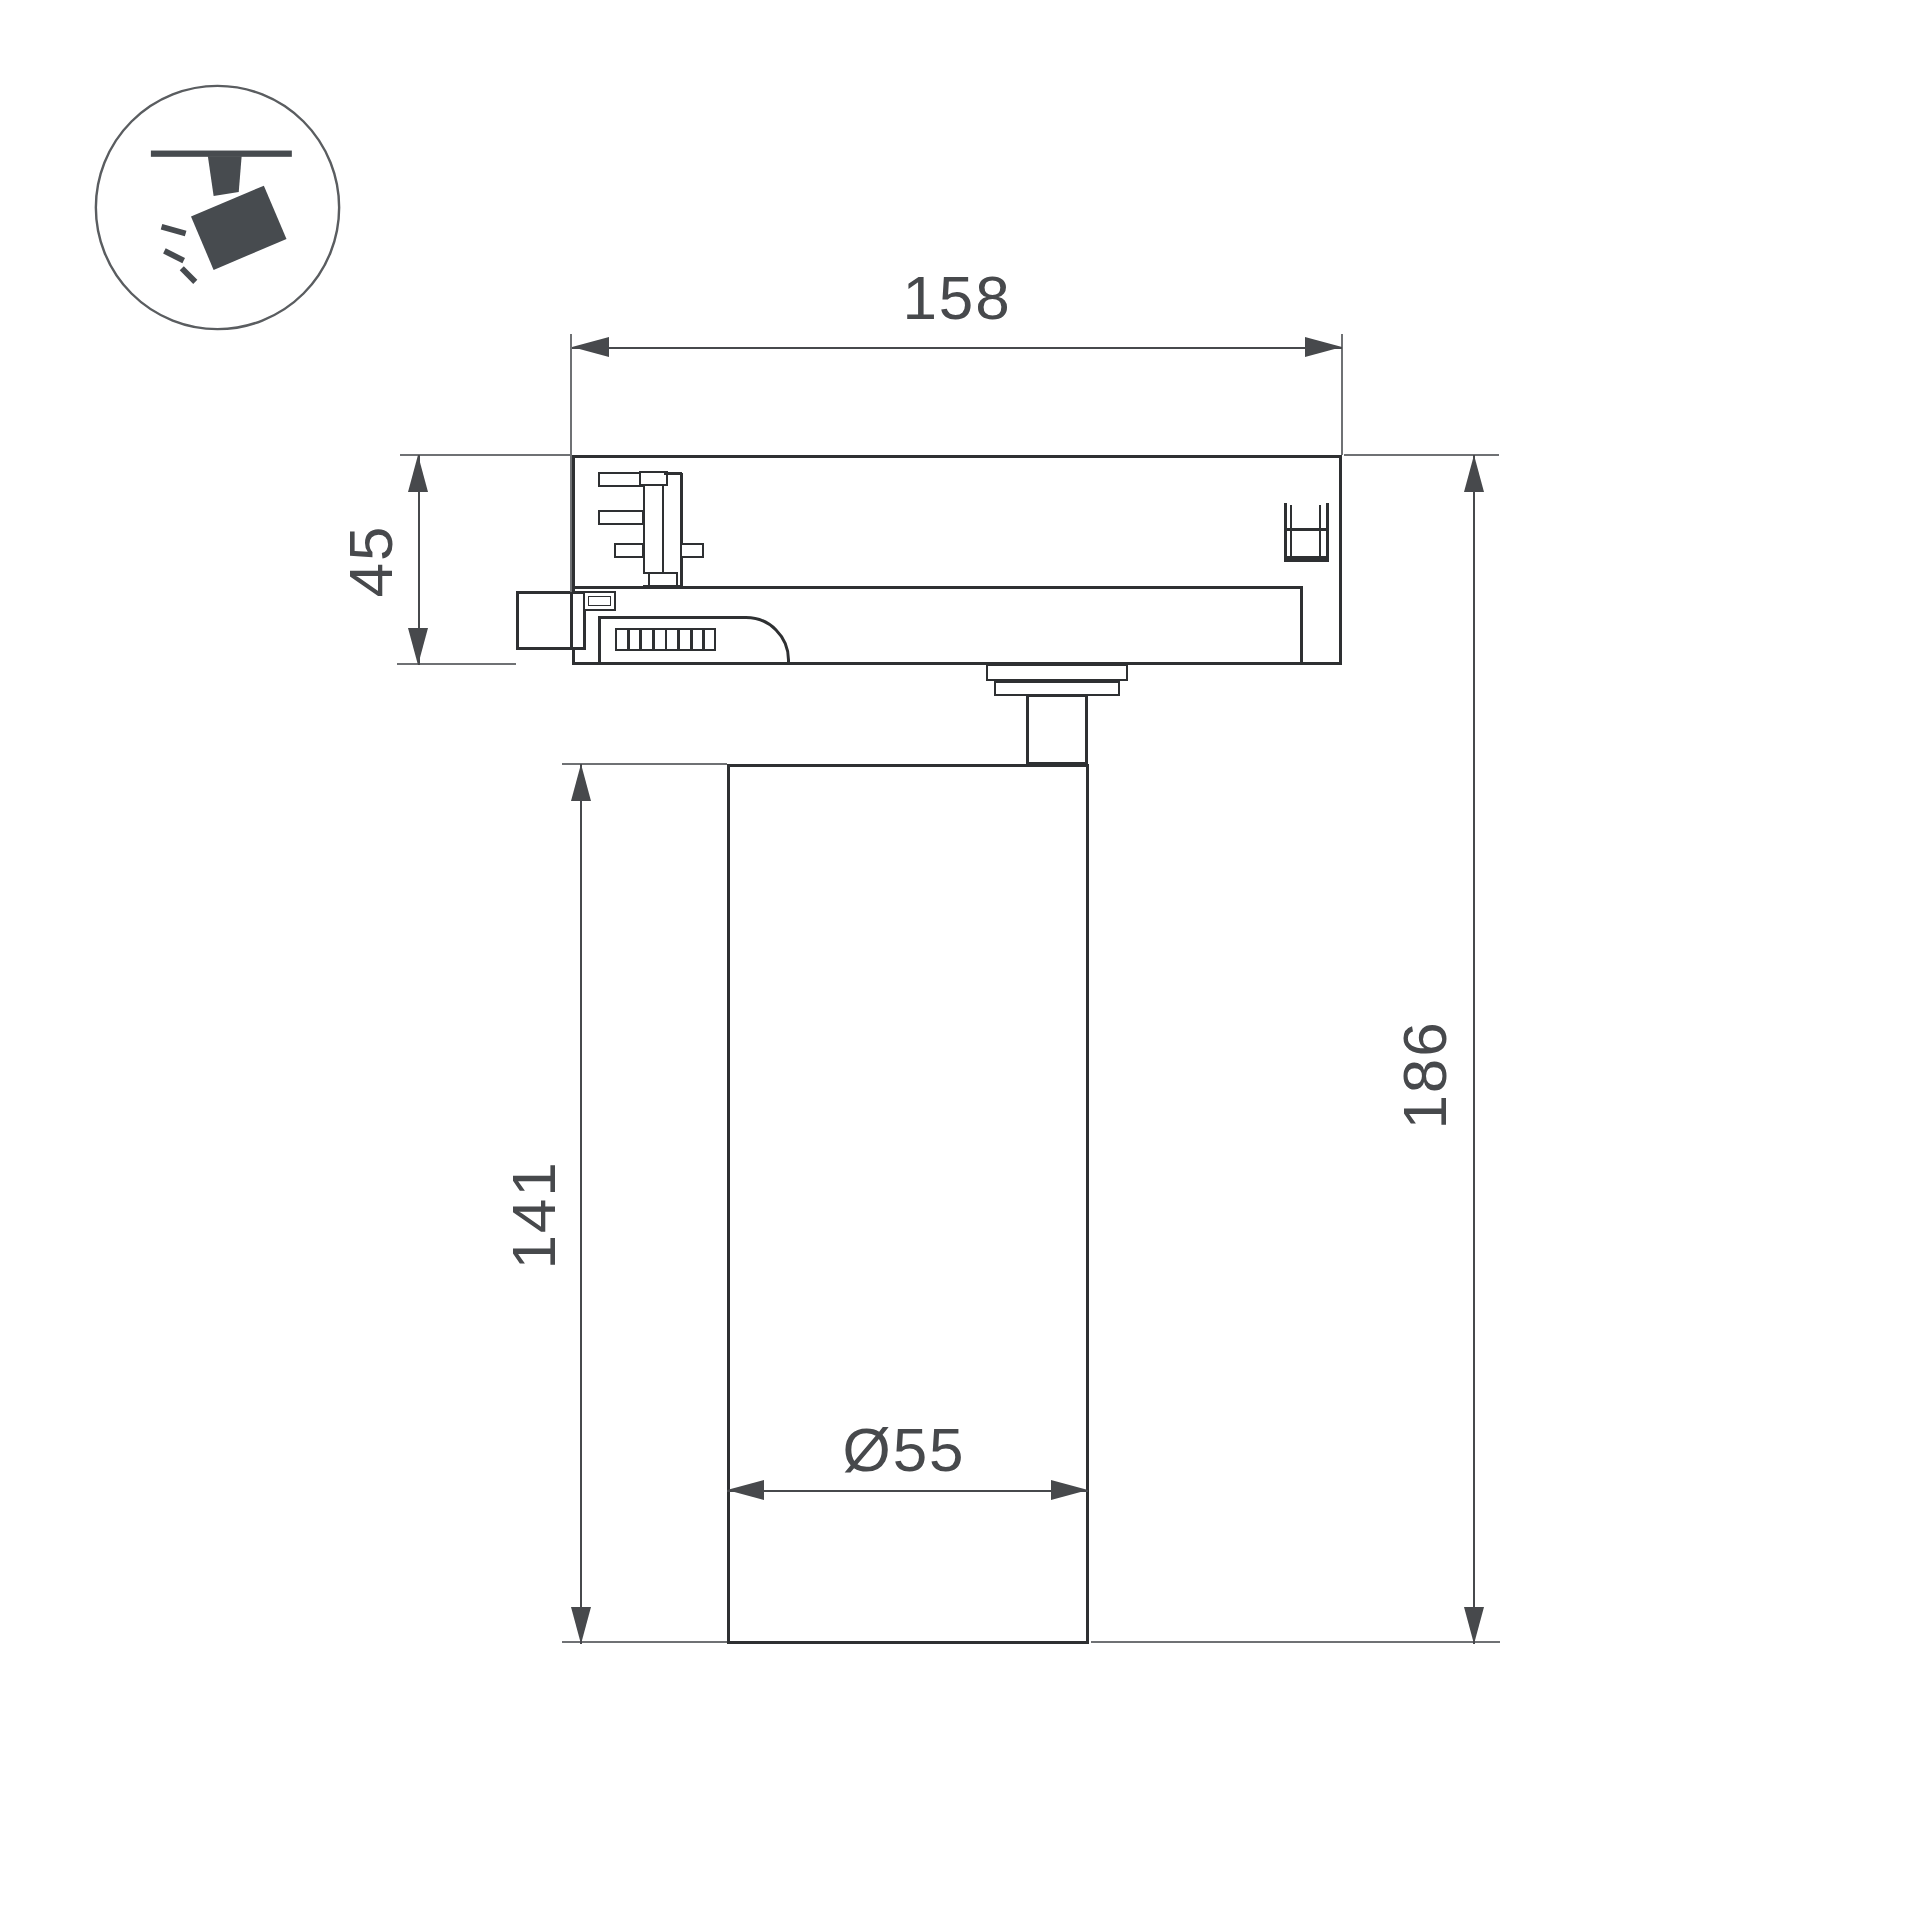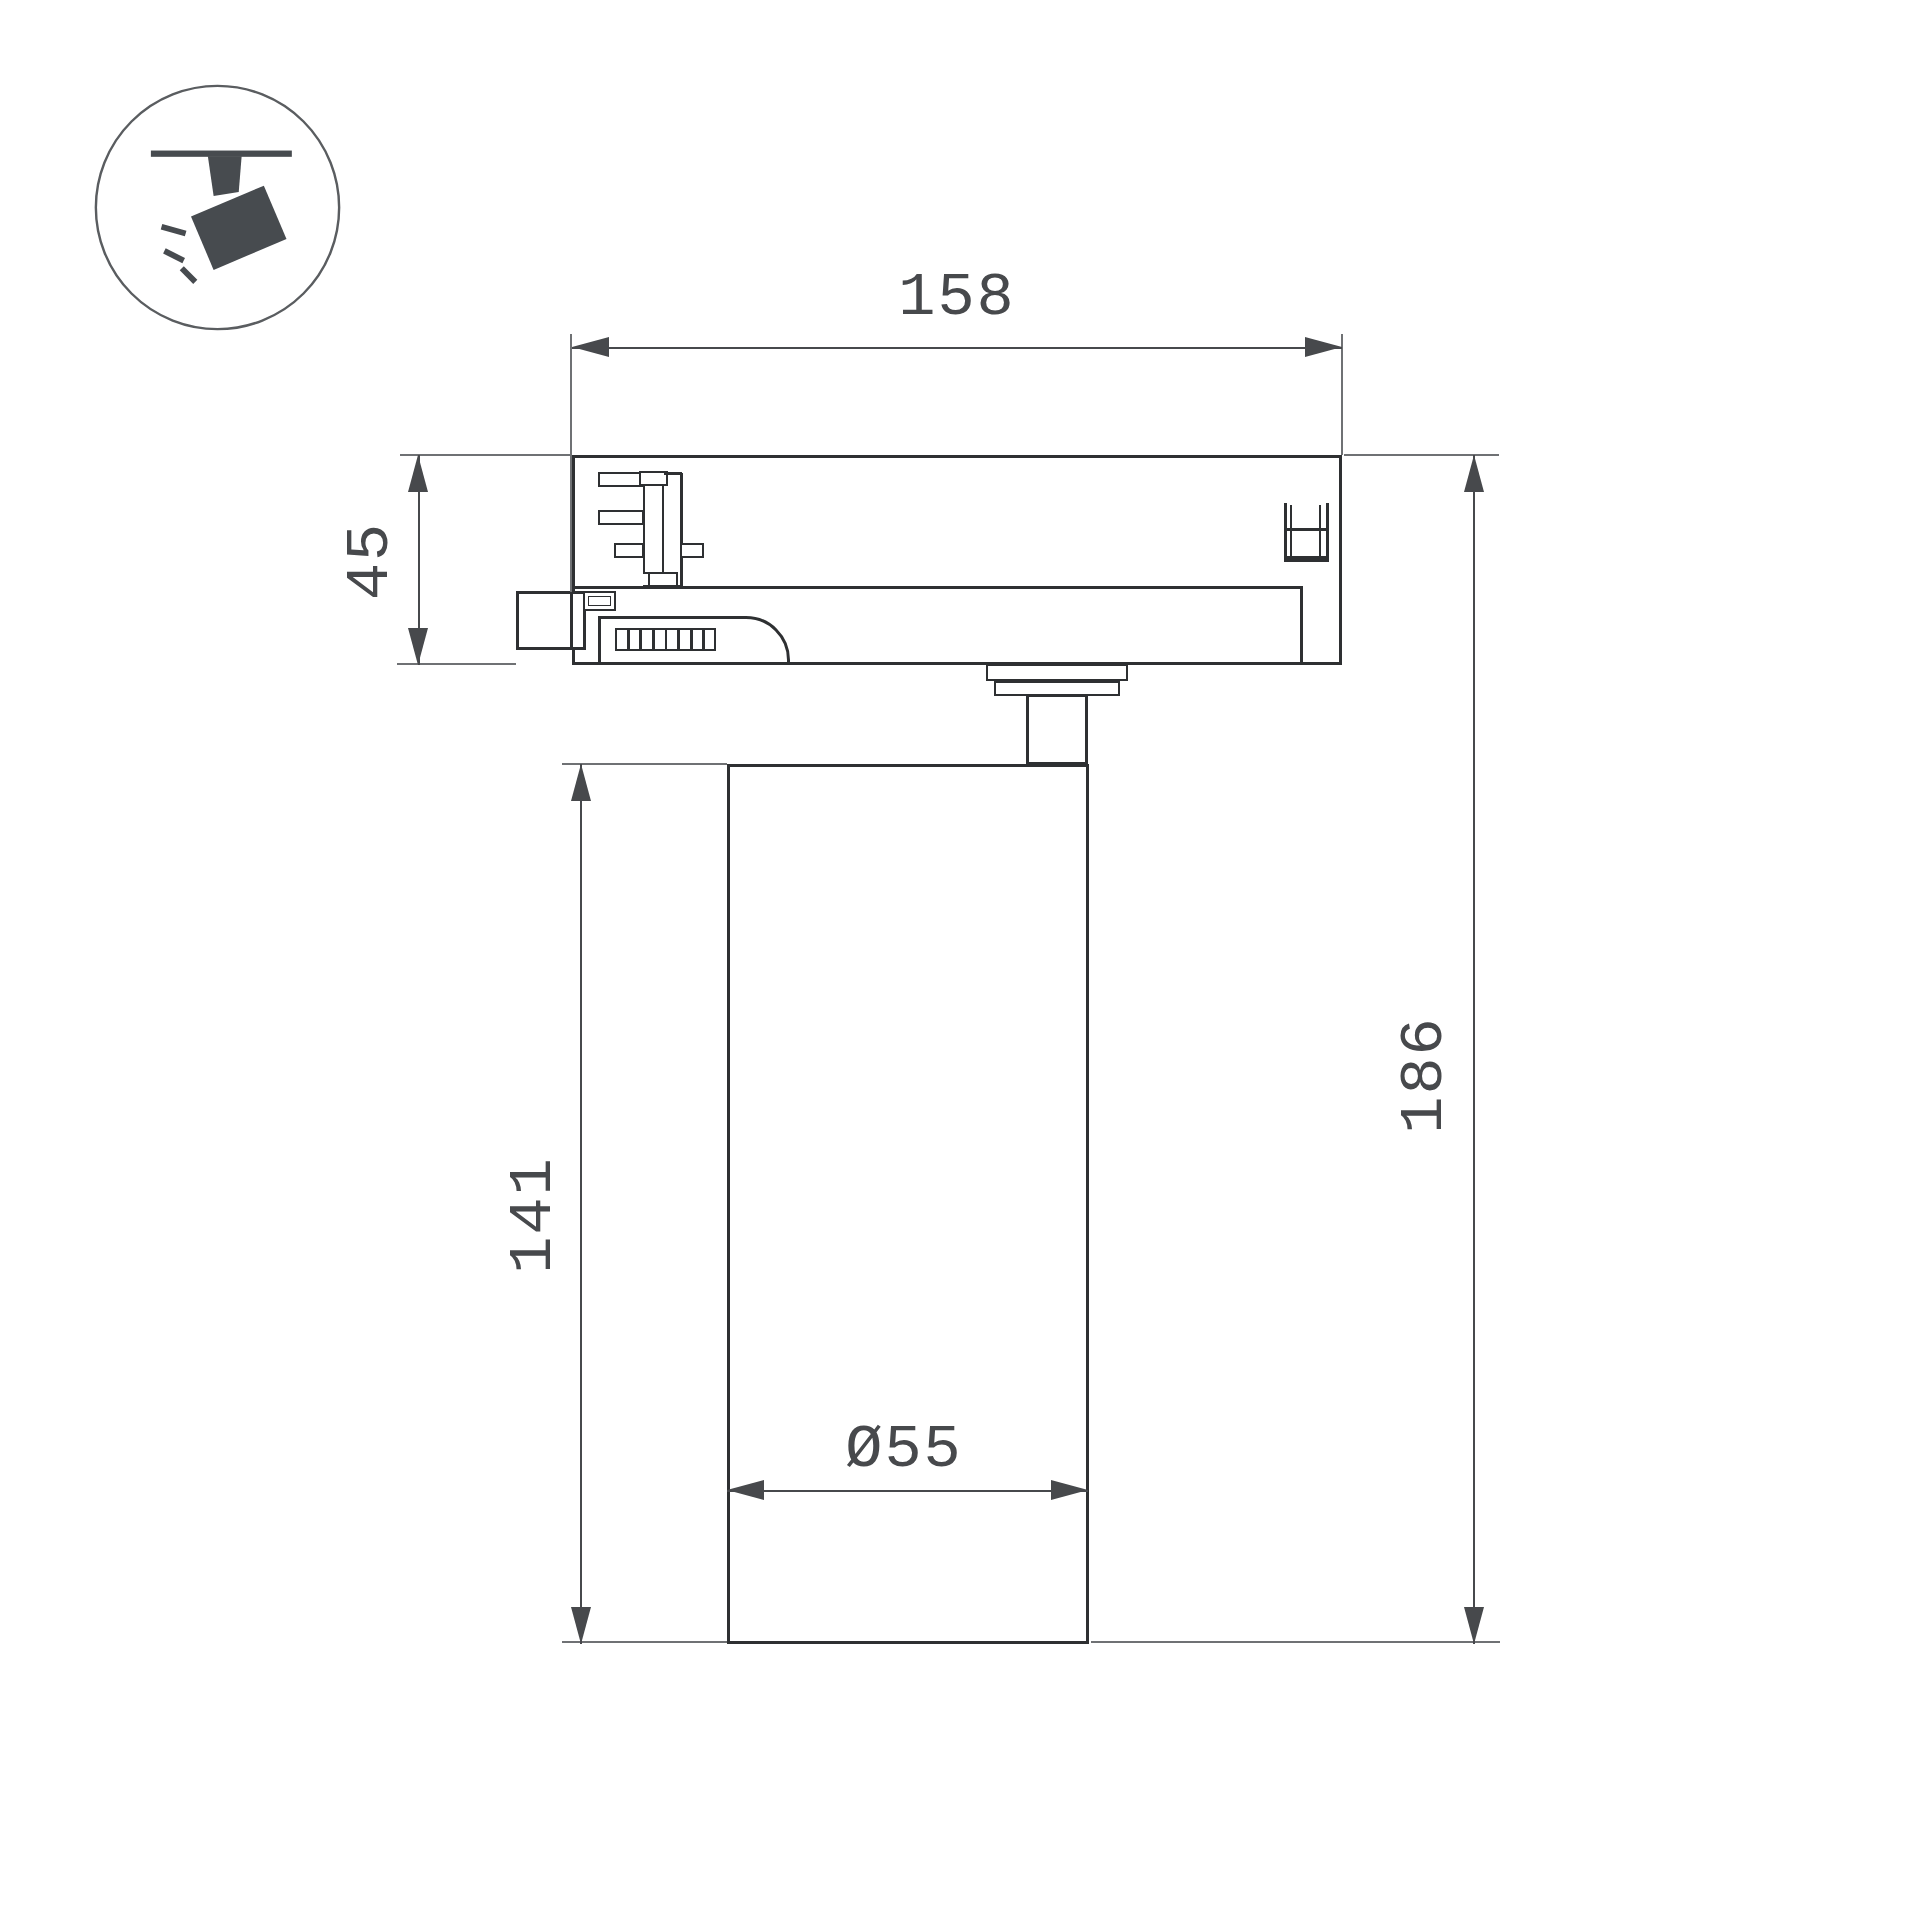--- a/index.html
+++ b/index.html
@@ -1,18 +1,18 @@
 <!DOCTYPE html>
 <html><head>
 <meta charset="utf-8">
 <style>
   html,body{margin:0;padding:0;background:#ffffff;}
   .canvas{
     position:relative;width:1929px;height:1929px;background:#ffffff;overflow:hidden;
-    font-family:Liberation Mono, monospace;
+    font-family:Liberation Sans, sans-serif;
   }
   
   .box{position:absolute;border:3.9px solid #2e3032;background:#ffffff;box-sizing:border-box;}
   .box3{position:absolute;border:2.9px solid #2e3032;background:#ffffff;box-sizing:border-box;}
   .box2{position:absolute;border:1.9px solid #2e3032;background:#ffffff;box-sizing:border-box;}
   
   .edge{position:absolute;background:#2e3032;}
   
   .dim{position:absolute;background:#47494c;}
   

